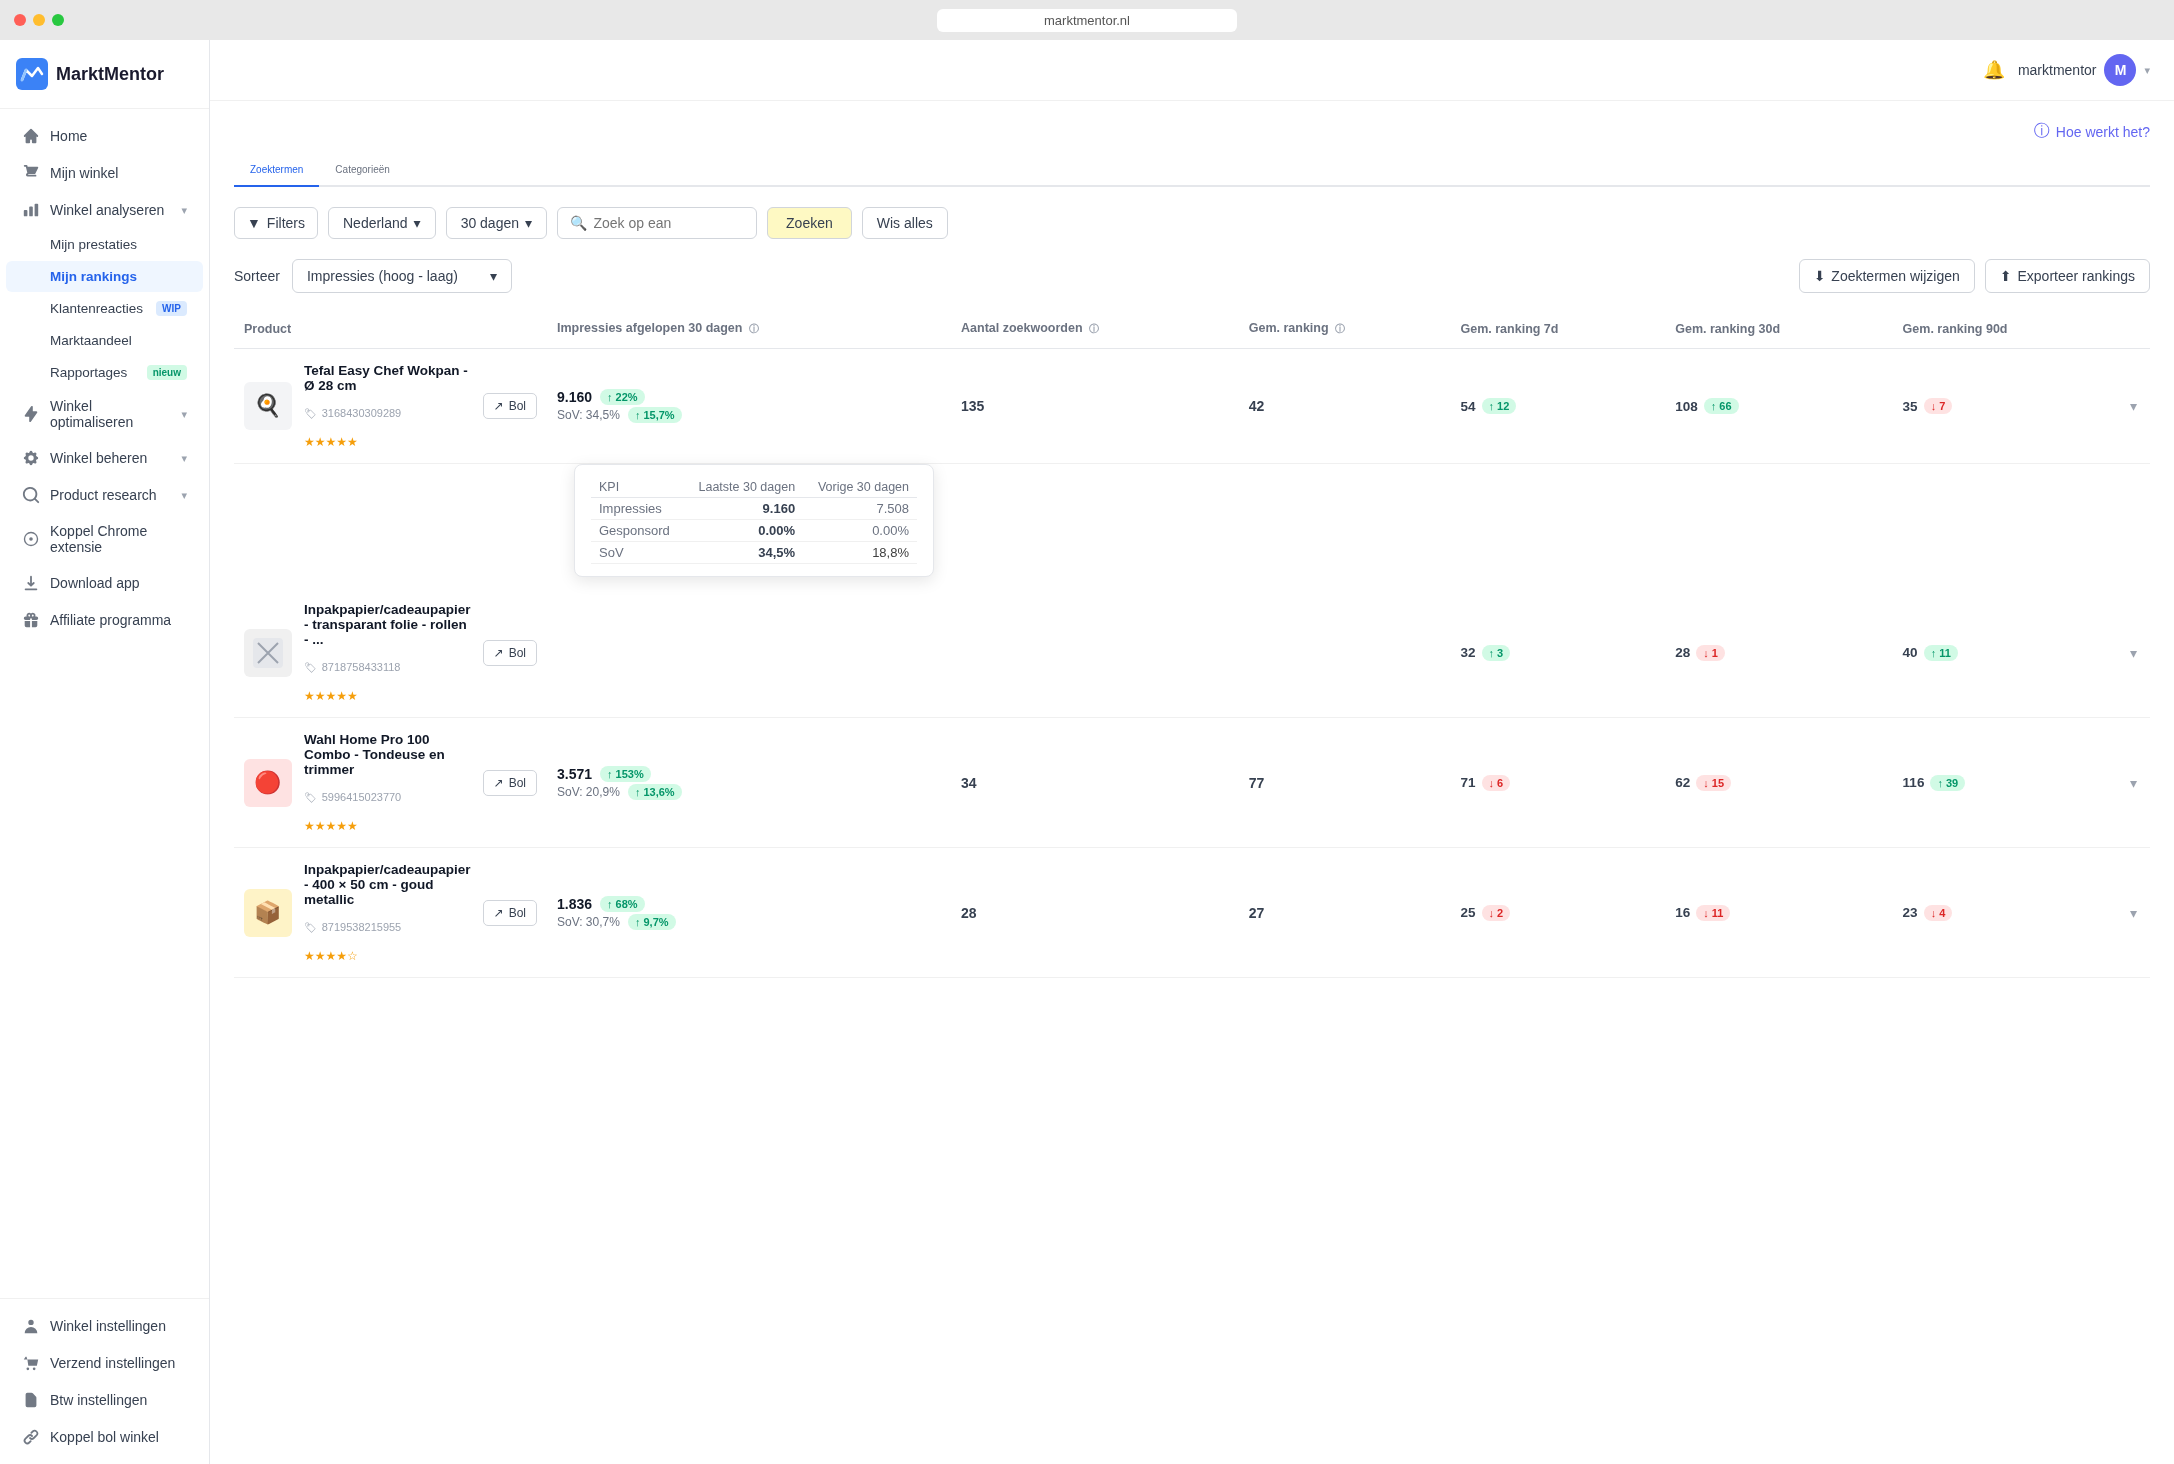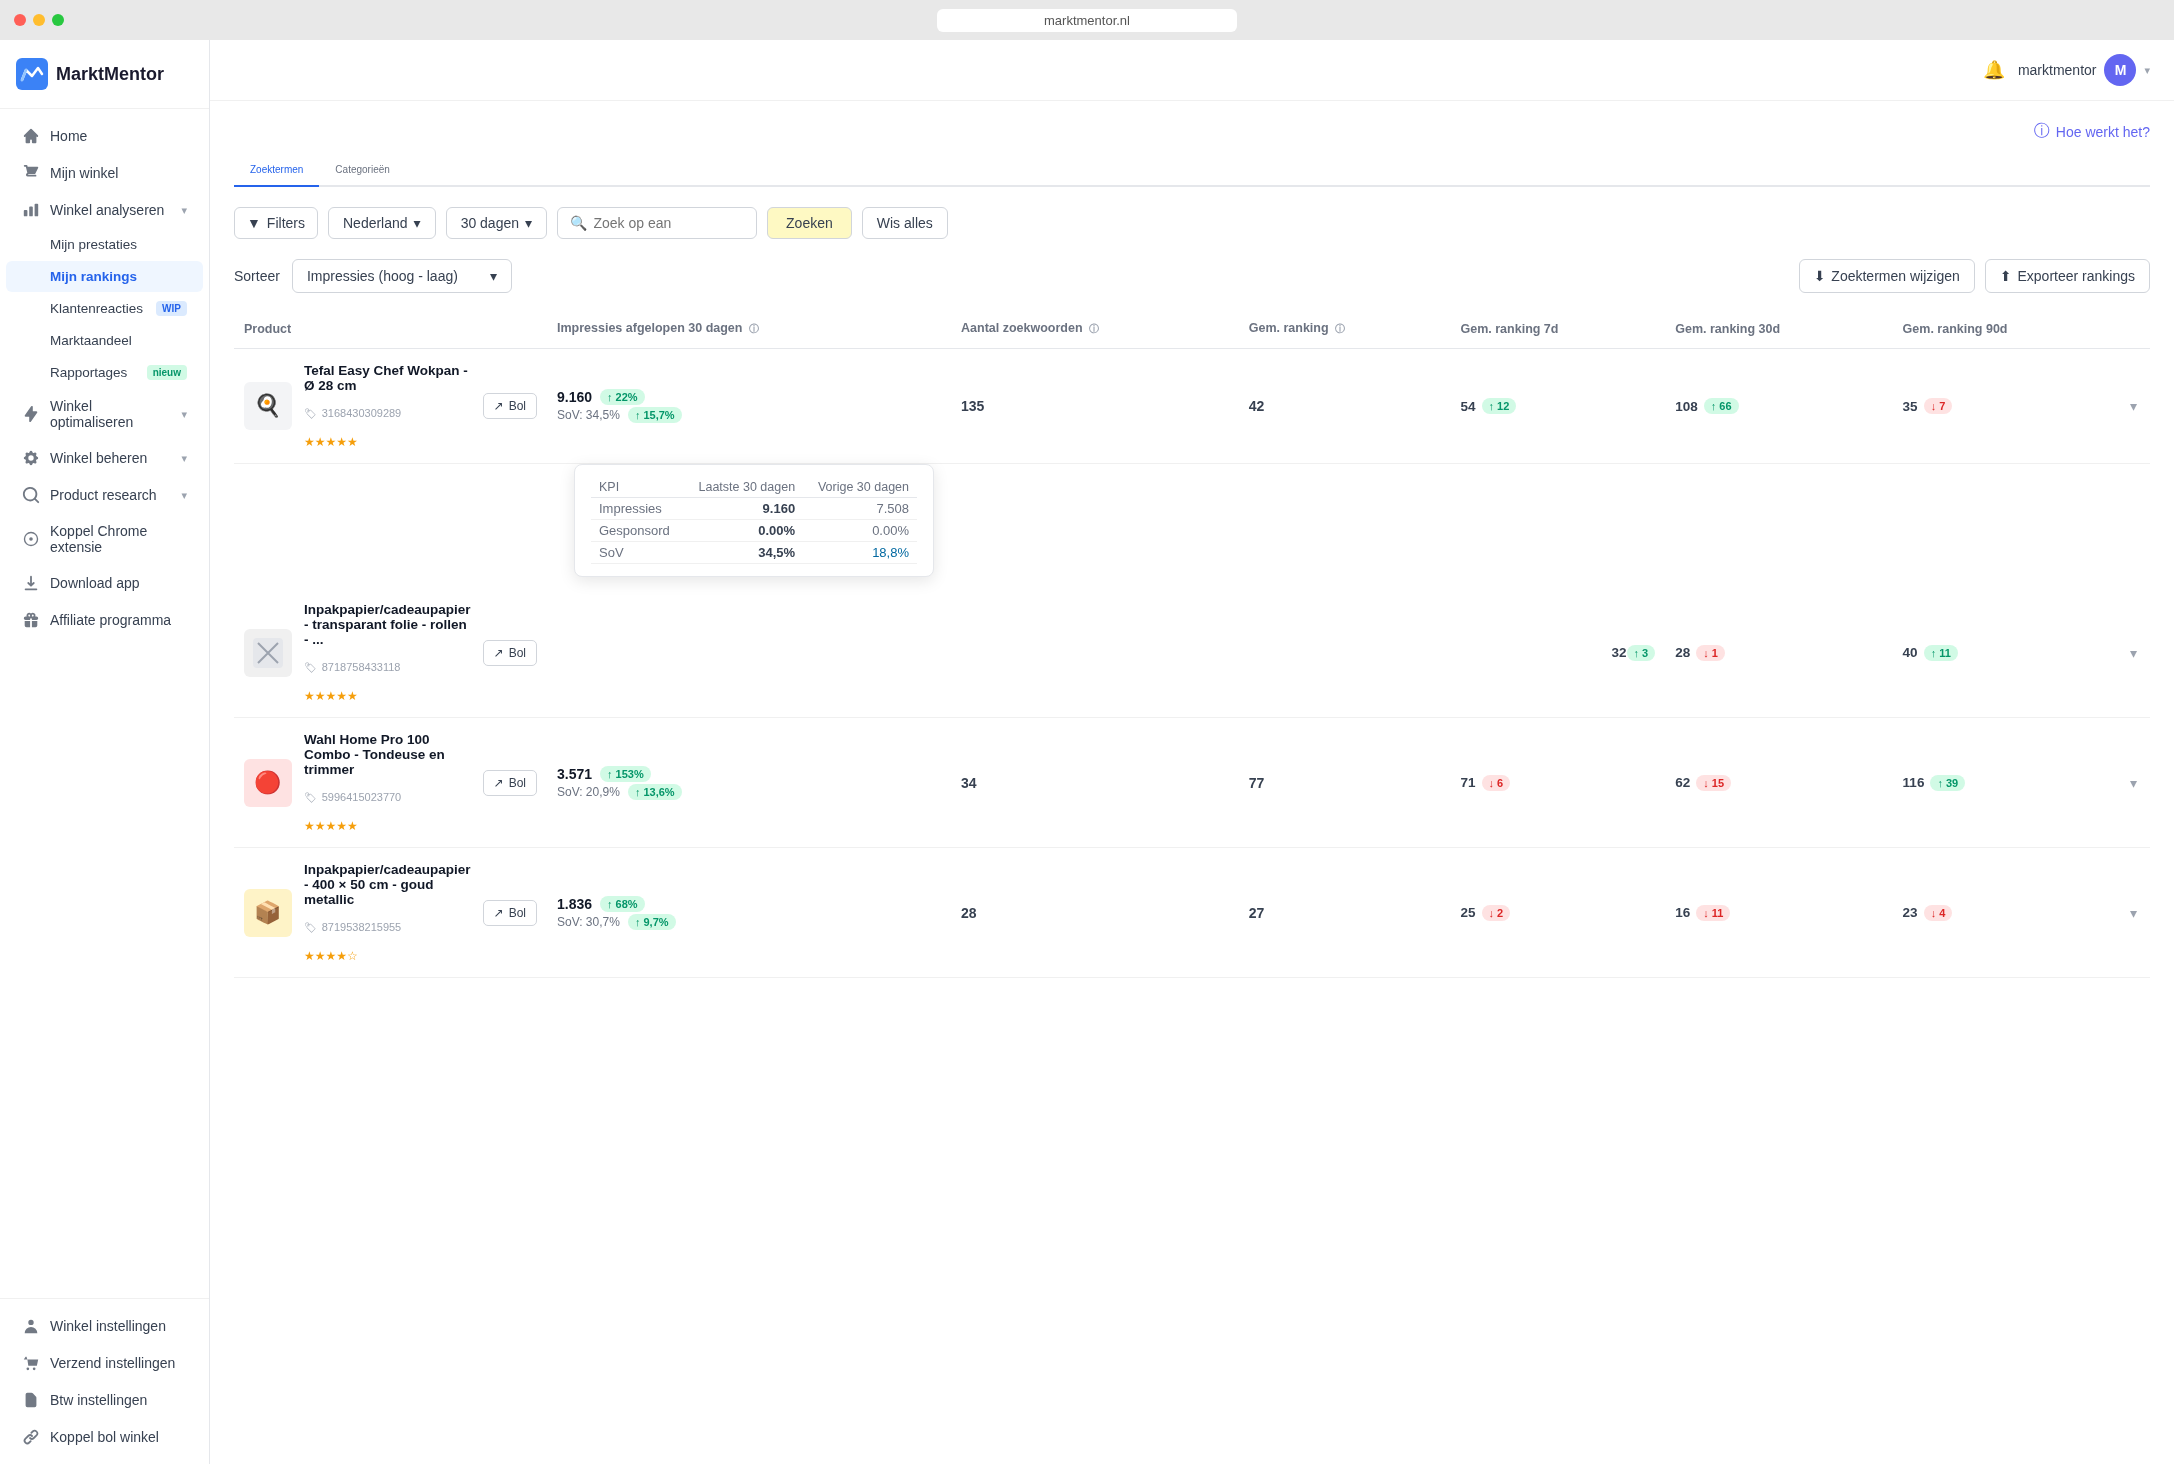--- a/index.html
+++ b/index.html
@@ -535,21 +535,21 @@
                         <td style="text-align:right;color:#6b7280;padding:3px 8px;">7.508</td>
                       </tr>
                       <tr>
                         <td style="color:#6b7280;padding:3px 8px;">Gesponsord</td>
                         <td style="text-align:right;font-weight:600;padding:3px 8px;">0.00%</td>
                         <td style="text-align:right;color:#6b7280;padding:3px 8px;">0.00%</td>
                       </tr>
                       <tr>
                         <td style="color:#6b7280;padding:3px 8px;">SoV</td>
                         <td style="text-align:right;font-weight:600;padding:3px 8px;">34,5%</td>
-                        <td style="text-align:right;color:#0369a1;padding:0 8px;">18,8%</td>
+                        <td style="text-align:right;color:#404040;padding:0 8px;">18,8%</td>
                       </tr>
                     </tbody>
                   </table>
                 </div>
               </td>
             </tr>
 
             <tr>
               <td>
                 <div class="product-cell">
@@ -572,21 +572,21 @@
                     <span>Bol</span>
                   </button>
                 </div>
               </td>
               <td>
                 <div class="impressions-cell" style="min-height:40px;"></div>
               </td>
               <td class="num-cell"></td>
               <td class="num-cell"></td>
               <td>
-                <div style="display:flex;align-items:center;gap:0;justify-content:flex-end;">
+                <div style="display:flex;align-items:center;gap:6px;">
                   <span style="font-weight:600;">32</span>
                   <span class="rank-change-green">↑ 3</span>
                 </div>
               </td>
               <td>
                 <div style="display:flex;align-items:center;gap:6px;">
                   <span style="font-weight:600;">28</span>
                   <span class="rank-change-red">↓ 1</span>
                 </div>
               </td>

